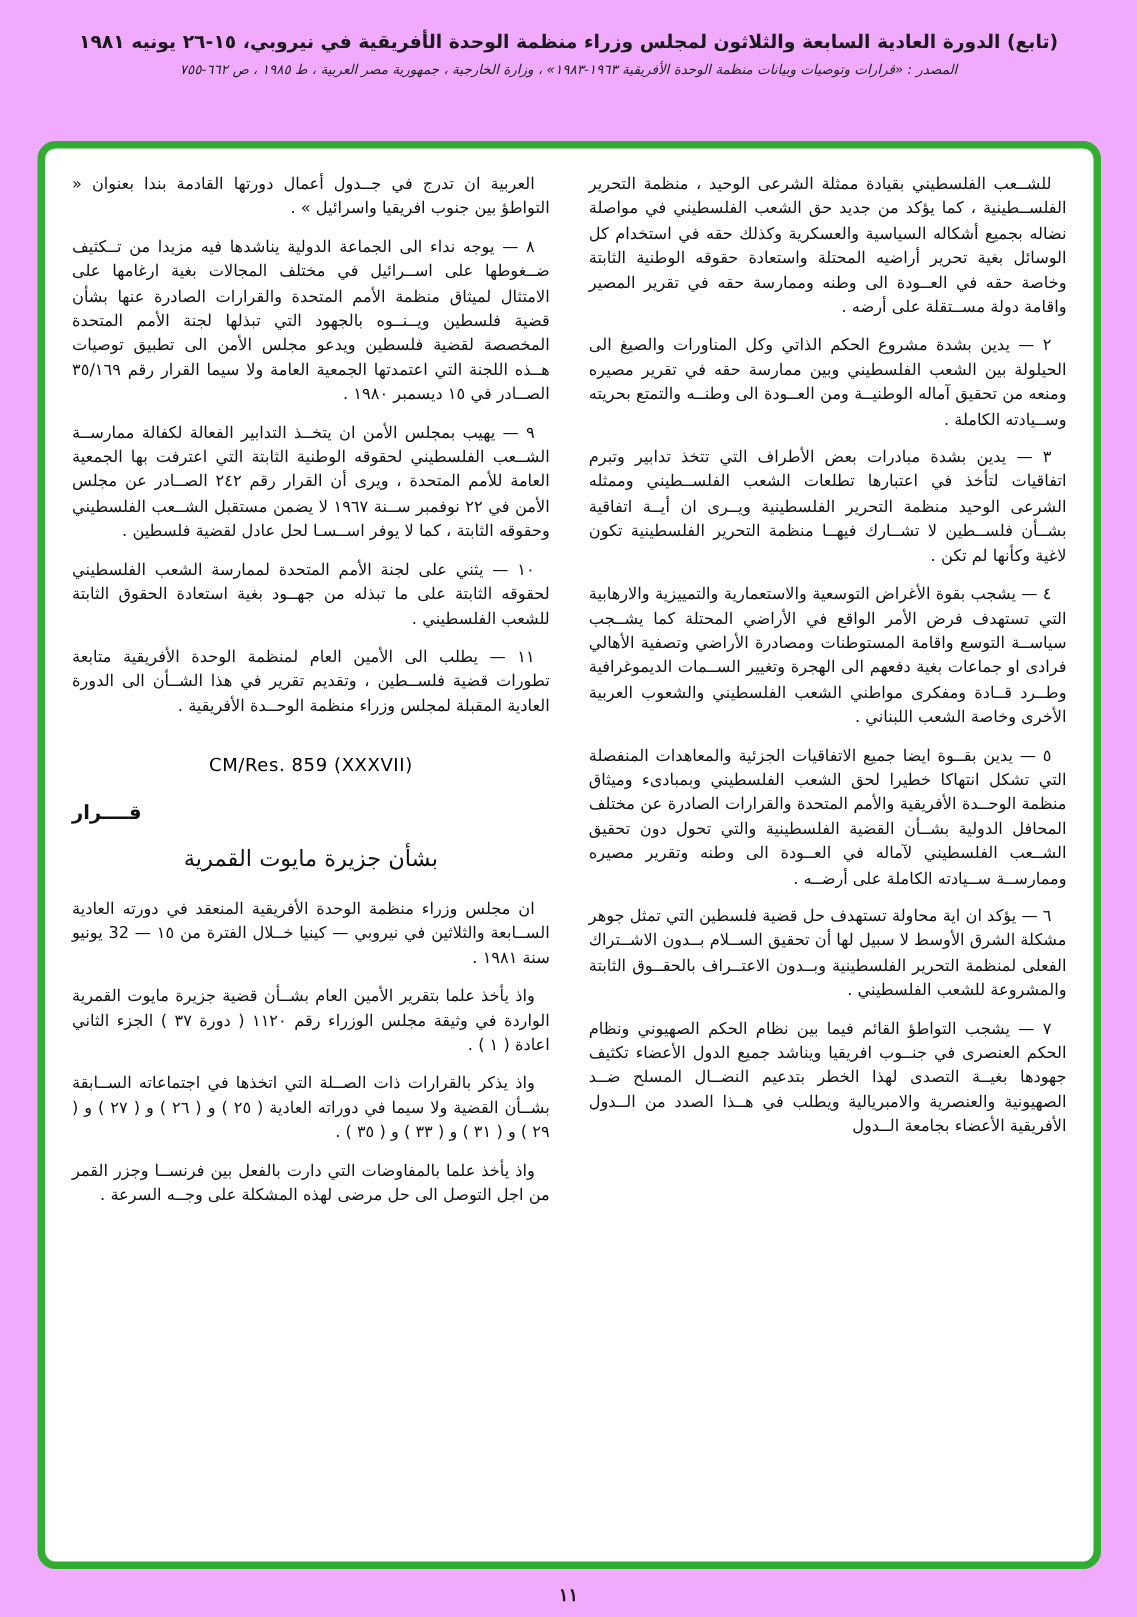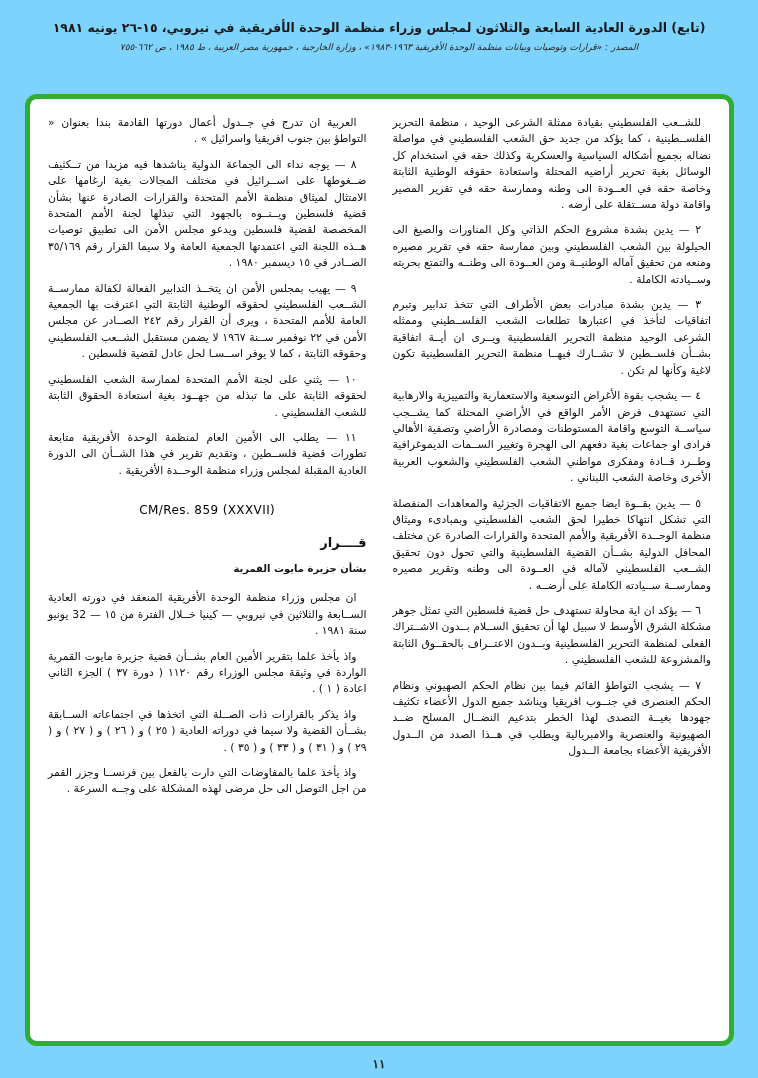--- a/index.html
+++ b/index.html
@@ -11,21 +11,21 @@
     background: #ffffff;
     font-family: "DejaVu Sans", sans-serif;
     color: #1a1a1a;
     overflow: hidden;
     position: relative;
   }
   .page {
     position: relative;
     width: 758px;
     height: 1078px;
-    background: #7dd3fc;
+    background: #f0abfc;
   }
   .doc-header {
     padding-top: 20px;
     text-align: center;
     direction: rtl;
   }
   .doc-header .line1 {
     font-size: 12.5px;
     font-weight: bold;
     letter-spacing: 0.2px;
@@ -71,29 +71,30 @@
   .col p:last-child { margin-bottom: 0; }
   .cmres {
     direction: ltr;
     text-align: center;
     font-size: 12px;
     letter-spacing: 0.4px;
     margin: 22px 0 14px 0;
     color: #000;
   }
   .res-title {
-    text-align: right;
+    text-align: left;
     font-weight: bold;
     font-size: 13px;
     margin: 10px 0 8px 0;
     letter-spacing: 1px;
   }
   .res-subtitle {
-    font-weight: bold;
-    font-size: 10px;
+    text-align: center;
+    font-weight: normal;
+    font-size: 15px;
     margin: 0 0 14px 0;
   }
   .page-footer {
     position: absolute;
     bottom: 6px;
     left: 0;
     right: 0;
     text-align: center;
     font-family: Liberation Serif, serif;
   }

